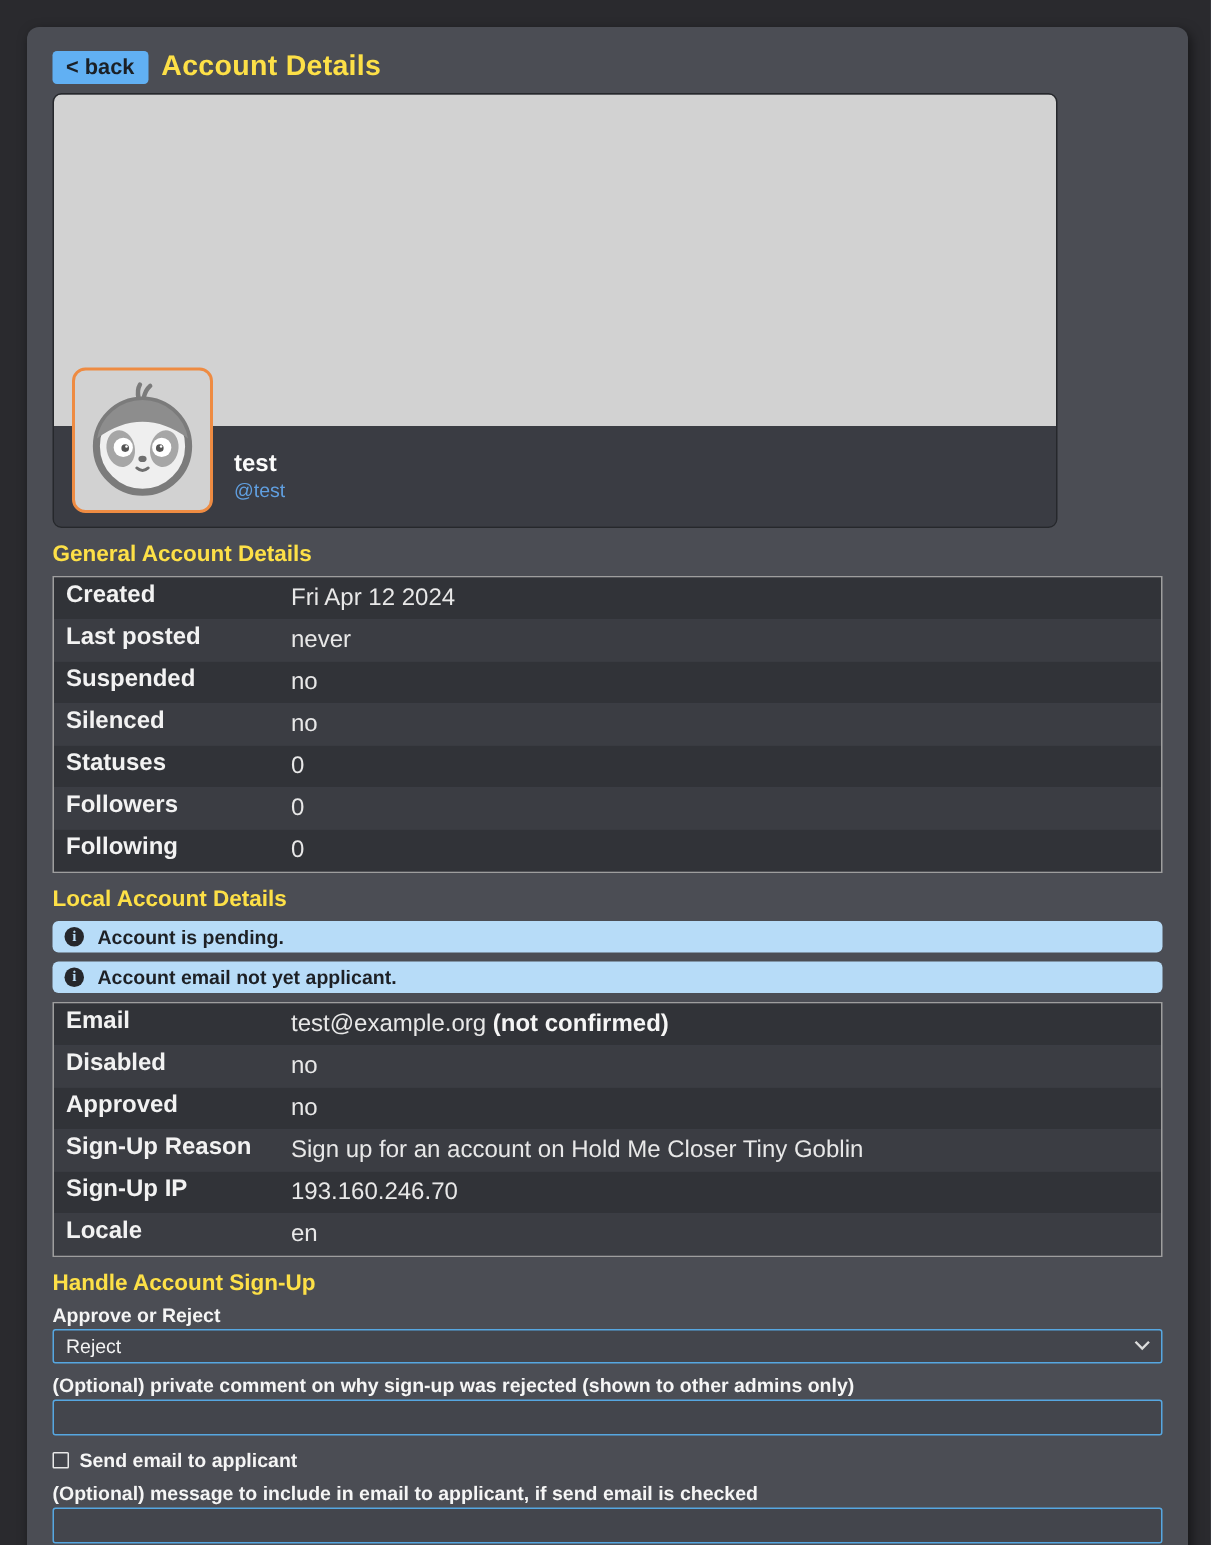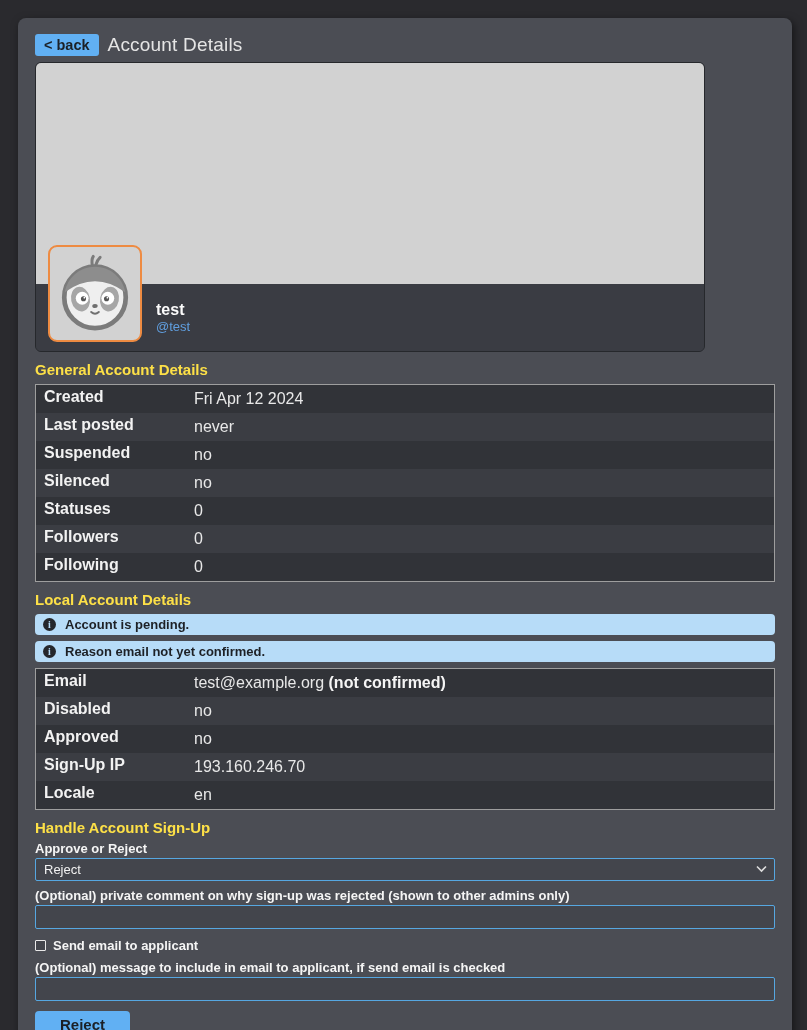--- a/index.html
+++ b/index.html
@@ -21,21 +21,21 @@
   }
   
   .page-header{display:flex;align-items:center;height:27px;margin-bottom:4px;}
   .back-button{
     background:var(--accent,#61b0f3);
     color:var(--button-text,#1b2026);
     font-weight:bold;font-size:14.5px;
     padding:3px 9px;border:none;border-radius:3px;cursor:pointer;
     font-family:inherit;
   }
-  .page-title{font-size:19px;font-weight:normal;margin:0 0 0 9px;color:#e5e5e5;letter-spacing:.2px;}
+  .page-title{font-size:19px;font-weight:bold;margin:0 0 0 9px;color:#fde047;letter-spacing:.2px;}
 
   
   .profile-card{
     position:relative;width:670px;height:290px;
     border:1px solid #26282c;border-radius:6px;overflow:hidden;
     background:var(--card-bar-bg,#3a3c43);
     margin-bottom:9px;box-sizing:border-box;
   }
   .header-image{height:221px;background:var(--header-image-bg,#d2d2d2);}
   .card-bar{
@@ -192,35 +192,39 @@
       </div>
 
     <h2 class="section-heading">Local Account Details</h2>
 
     <div class="notice">
       <span class="info-icon">i</span>
       <span>Account is pending.</span>
     </div>
     <div class="notice">
       <span class="info-icon">i</span>
-      <span>Reason email not yet confirmed.</span>
+      <span>Account email not yet applicant.</span>
     </div>
 
     <div class="info-table">
         <div class="trow">
           <div class="tlabel">Email</div>
           <div class="tvalue">test@example.org <b>(not confirmed)</b></div>
         </div>
         <div class="trow">
           <div class="tlabel">Disabled</div>
           <div class="tvalue">no</div>
         </div>
         <div class="trow">
           <div class="tlabel">Approved</div>
           <div class="tvalue">no</div>
+        </div>
+        <div class="trow">
+          <div class="tlabel">Sign-Up Reason</div>
+          <div class="tvalue">Sign up for an account on Hold Me Closer Tiny Goblin</div>
         </div>
         <div class="trow">
           <div class="tlabel">Sign-Up IP</div>
           <div class="tvalue">193.160.246.70</div>
         </div>
         <div class="trow">
           <div class="tlabel">Locale</div>
           <div class="tvalue">en</div>
         </div>
       </div>

